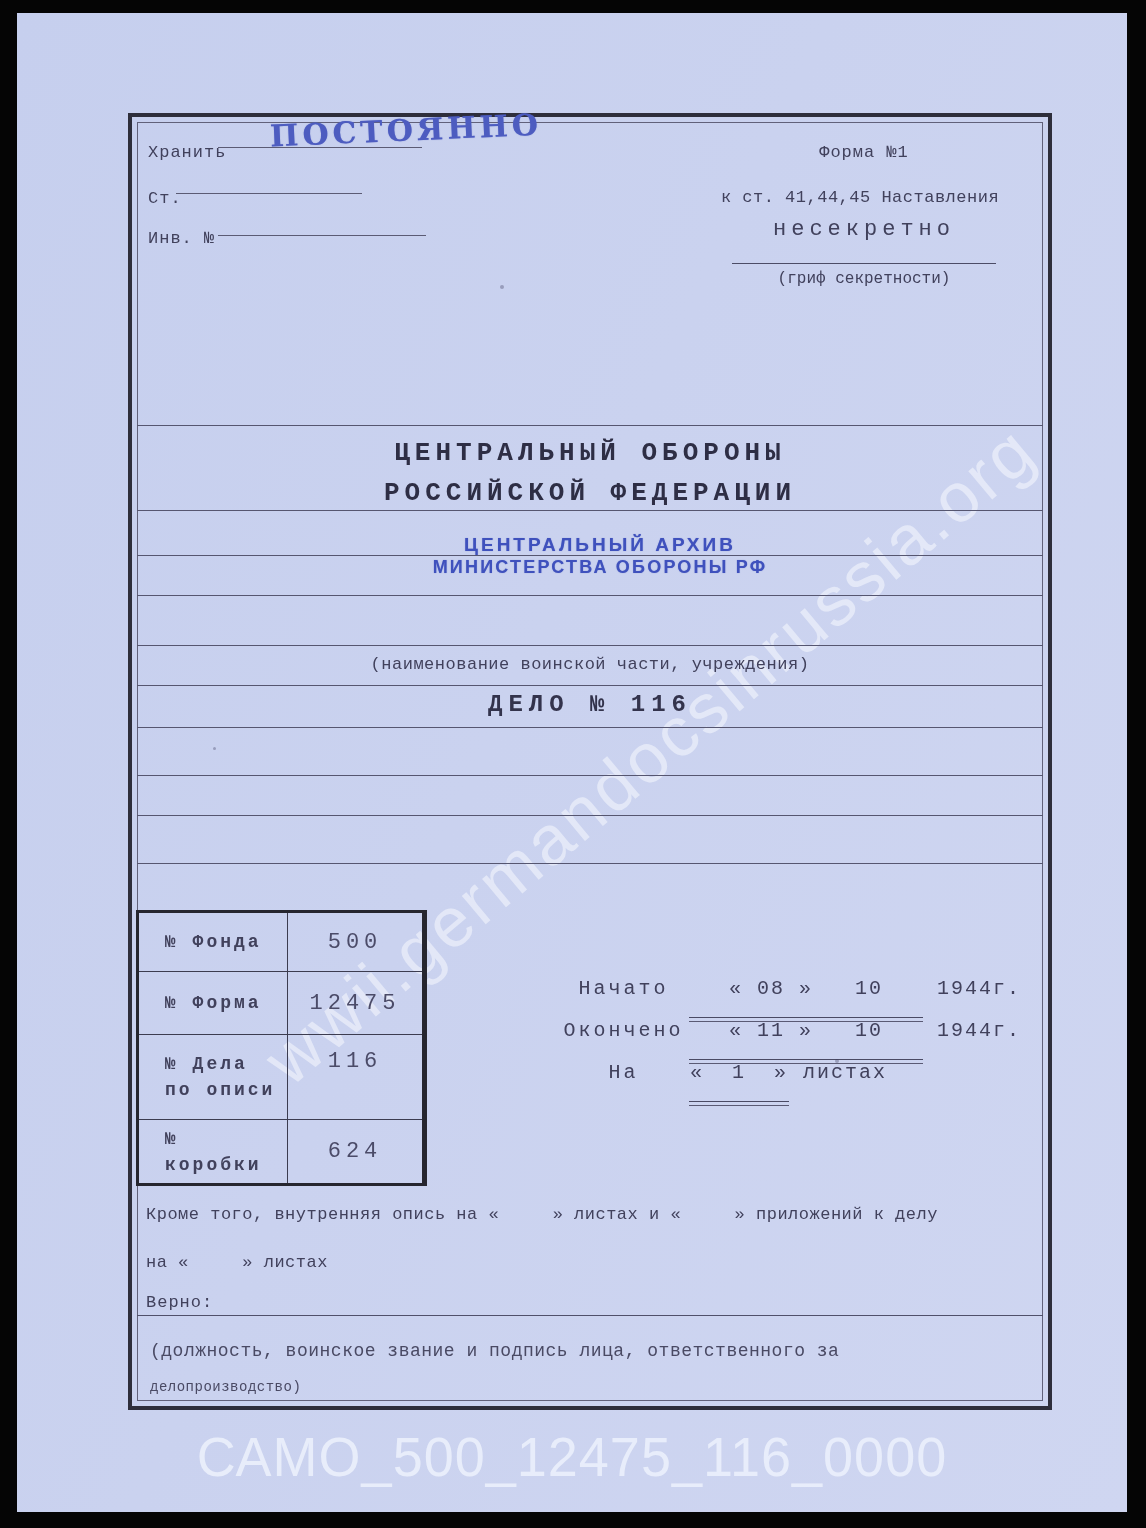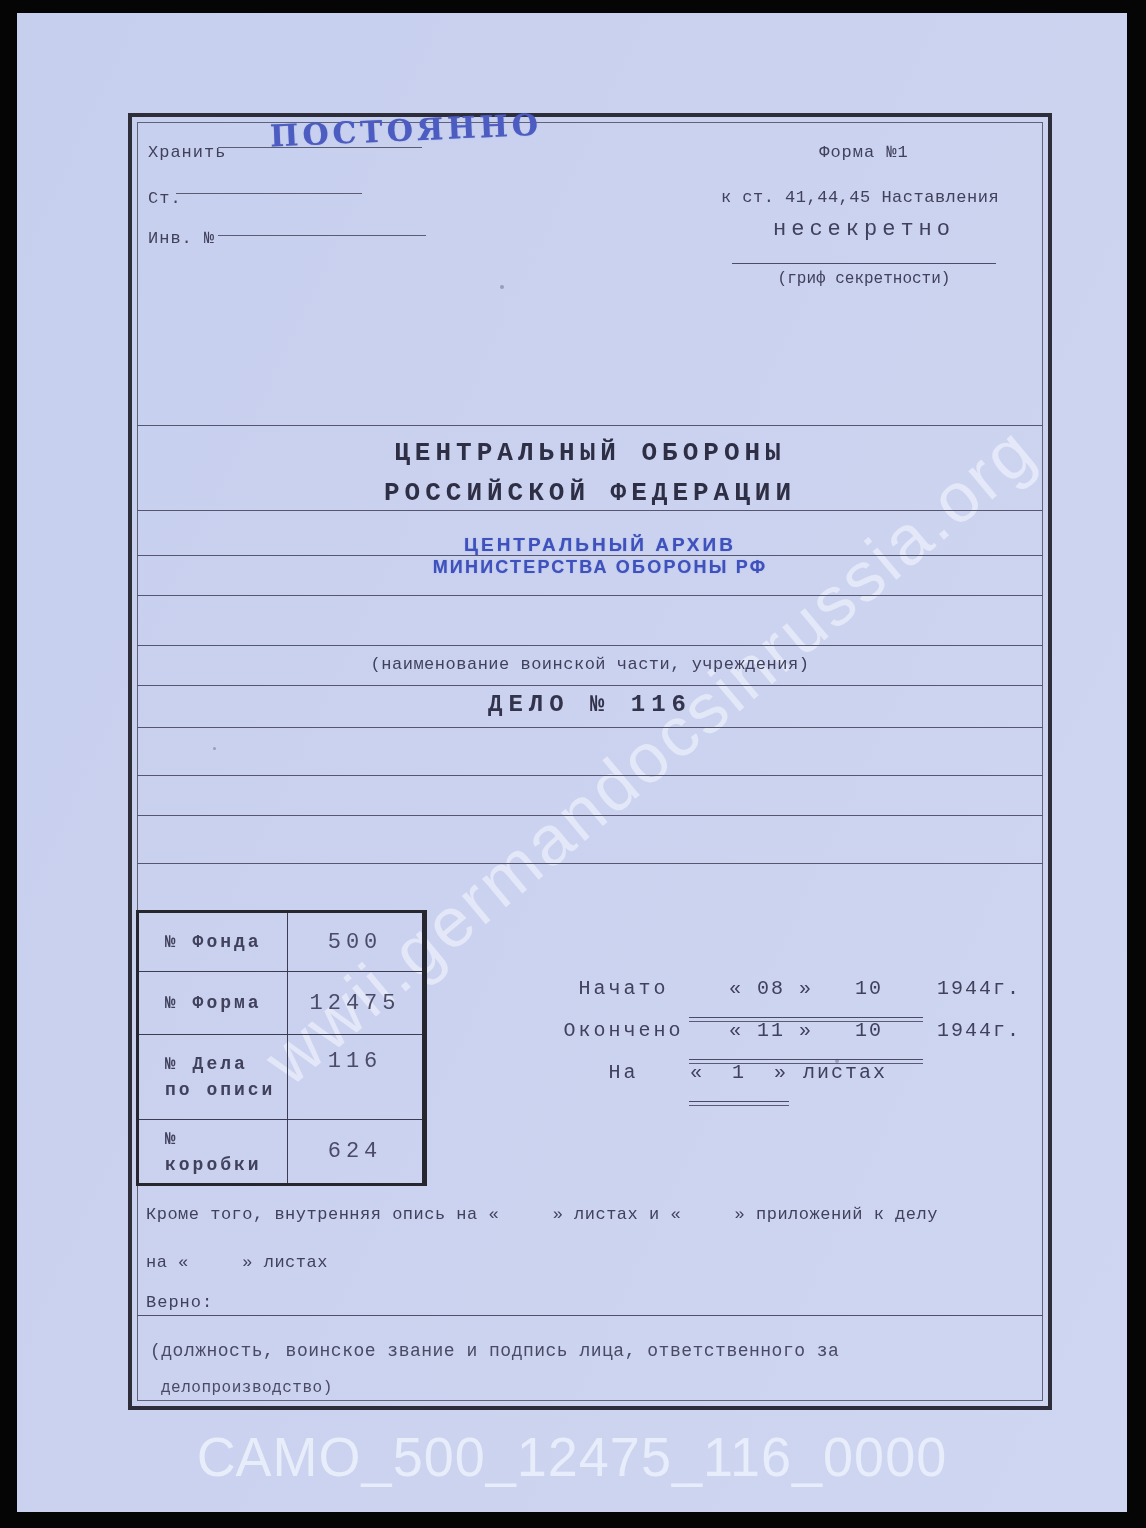--- a/index.html
+++ b/index.html
@@ -92,21 +92,21 @@
   .useg.w1{width:234px;}
   .useg.w2{width:100px;}
   .dyear{margin-left:14px;letter-spacing:2px;}
 
   
   .fnote1{position:absolute;left:14px;top:1088px;font-size:17px;letter-spacing:.5px;}
   .fnote2{position:absolute;left:14px;top:1136px;font-size:17px;letter-spacing:.5px;}
   .fverno{position:absolute;left:14px;top:1176px;font-size:17px;letter-spacing:1px;}
   .fline{position:absolute;left:5px;right:5px;top:1198px;border-top:1.6px solid #50506a;}
   .fcap1{position:absolute;left:18px;top:1224px;font-size:18px;letter-spacing:.5px;color:#4a4a64;}
-  .fcap2{position:absolute;left:29px;top:1262px;font-size:16px;letter-spacing:.5px;color:#4a4a64;}
+  .fcap2{position:absolute;left:18px;top:1262px;font-size:14px;letter-spacing:.5px;color:#4a4a64;}
 
   
   .wm-diag{
     position:absolute;left:63px;top:702px;width:1140px;text-align:center;
     transform:rotate(-40deg);transform-origin:center;
     font-family:"Liberation Sans",sans-serif;font-size:70px;letter-spacing:3px;
     color:rgba(250,251,255,.52);pointer-events:none;
   }
   .scan-id{
     position:absolute;left:0;right:0;top:1412px;text-align:center;

